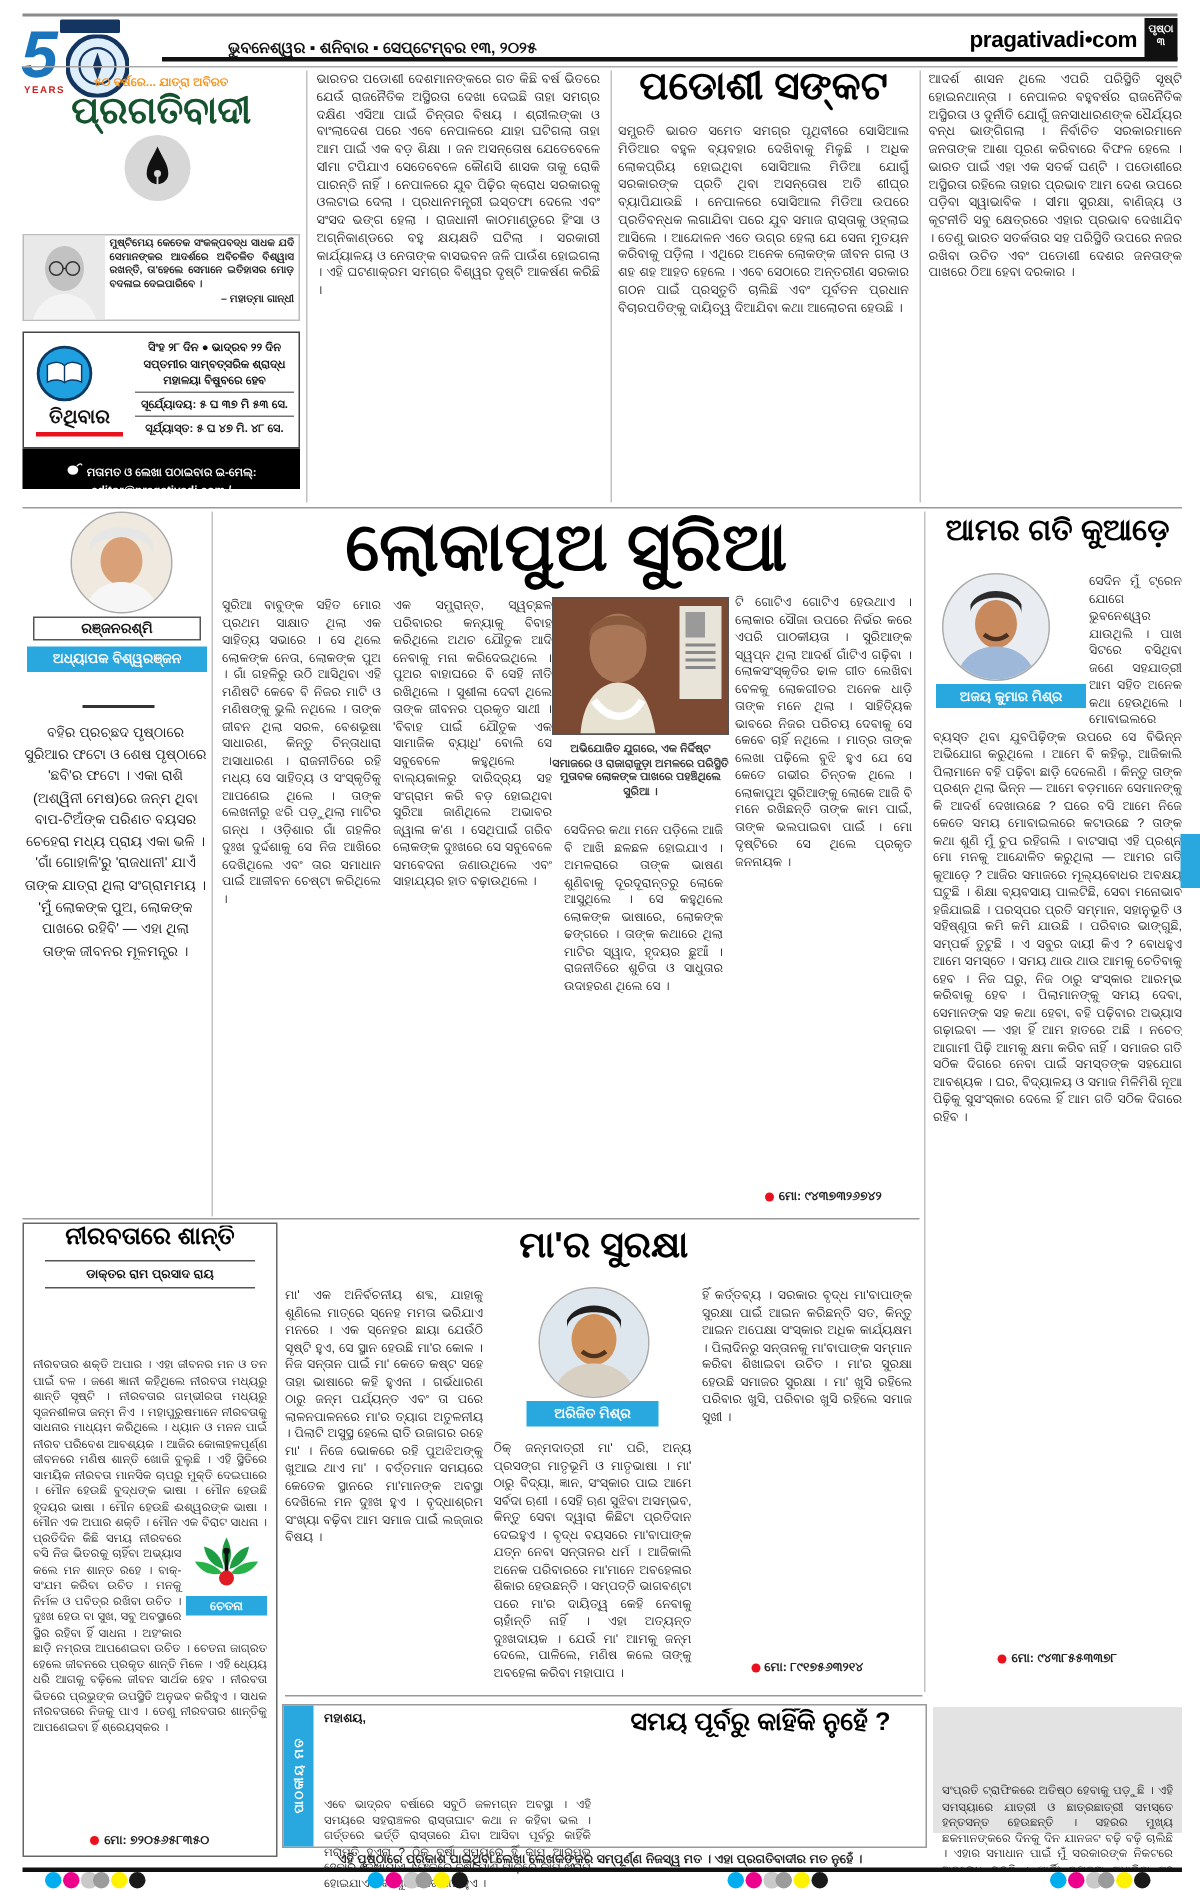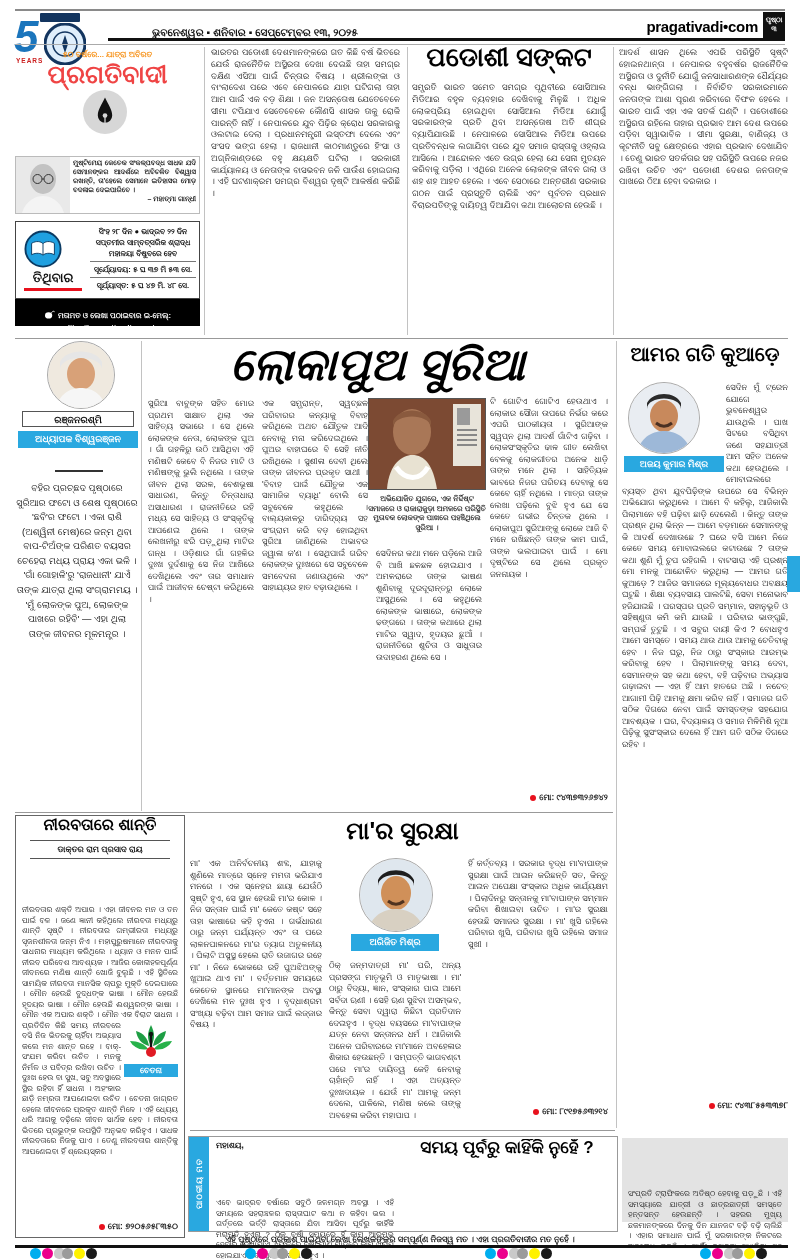--- a/index.html
+++ b/index.html
@@ -8,21 +8,21 @@
   .abs{position:absolute;}
   .b{font-weight:bold;}
   .ctr{text-align:center;}
   .rt{text-align:right;}
   .body-txt{font-size:8.4px;line-height:1.37;text-align:justify;color:#1c1c1c;overflow:hidden;word-break:break-word;}
   .sm-txt{font-size:7.8px;line-height:1.35;text-align:justify;color:#1c1c1c;overflow:hidden;word-break:break-word;margin-top:46px;}
   .rule{background:#999;}
   .vrule{width:1px;background:#c2c2c2;}
   .headline{font-weight:bold;color:#000;text-align:center;line-height:1.05;overflow:hidden;}
   .blueband{background:#29a8e0;color:#fff;font-weight:bold;text-align:center;overflow:hidden;}
-  .phone-line{font-size:8.3px;font-weight:bold;text-align:right;color:#222;overflow:hidden;}
+  .phone-line{font-size:8.3px;font-weight:bold;text-align:center;color:#222;overflow:hidden;}
   .reddot{display:inline-block;width:6px;height:6px;border-radius:50%;background:#e8111d;margin-right:3px;vertical-align:middle;}
   .dotgrp{position:absolute;top:1248px;display:flex;}
   .dot{width:11px;height:11px;border-radius:50%;margin-right:1px;}
   .d-c{background:#00aeef;} .d-m{background:#ec008c;} .d-g1{background:#c9c9c9;margin-right:-3px;border-radius:5px;}
   .d-g2{background:#9b9b9b;} .d-y{background:#fff200;} .d-k{background:#1a1a1a;}
   .vtext{writing-mode:vertical-rl;transform:rotate(180deg);}
   .circphoto{border-radius:50%;overflow:hidden;border:1px solid #aaa;background:#eee;}
 </style>
 </head>
 <body>
@@ -44,21 +44,21 @@
 
   <div class="abs b" style="left:112px;top:26px;width:340px;font-size:10.5px;color:#111;margin-left:40px;">ଭୁବନେଶ୍ୱର ▪ ଶନିବାର ▪ ସେପ୍ଟେମ୍ବର ୧୩, ୨୦୨୫</div>
 
   <div class="abs b rt" style="left:590px;top:18px;width:168px;font-size:15px;letter-spacing:-0.3px;color:#000;">pragativadi•com</div>
   <div class="abs" style="left:763px;top:12px;width:22px;height:28px;background:#111;color:#fff;font-size:7px;font-weight:bold;text-align:center;line-height:1.3;padding-top:3px;box-sizing:border-box;z-index:4;">ପୃଷ୍ଠା ୩</div>
 
   <div class="abs" style="left:108px;top:38px;width:677px;height:3px;background:#111"></div>
   <div class="abs" style="left:15px;top:44px;width:770px;height:1px;background:#aaa"></div>
 
   <div class="abs b ctr" style="left:15px;top:50px;width:185px;font-size:8px;color:#f7941d;">୫୦ ବର୍ଷରେ... ଯାତ୍ରା ଅବିରତ</div>
-  <div class="abs b ctr" style="left:10px;top:60px;width:195px;font-size:25px;color:#ef4444;">ପ୍ରଗତିବାଦୀ</div>
+  <div class="abs b ctr" style="left:10px;top:60px;width:195px;font-size:25px;color:#14532d;">ପ୍ରଗତିବାଦୀ</div>
 
   <div class="abs" style="left:83px;top:90px;width:44px;height:44px;border-radius:50%;background:#d7d7d7;display:flex;align-items:center;justify-content:center;">
     <svg width="18" height="30" viewBox="0 0 20 32">
       <path d="M10 0 C14 9 18 13 18 20 A8 8 0 1 1 2 20 C2 13 6 9 10 0 Z" fill="#111"></path>
       <circle cx="10" cy="20" r="2.6" fill="#d7d7d7"></circle>
       <rect x="9.3" y="22" width="1.4" height="9" fill="#d7d7d7"></rect>
     </svg>
   </div>
 
 
@@ -110,21 +110,21 @@
   <div class="abs vrule" style="left:407px;top:47px;height:288px;"></div>
   <div class="abs vrule" style="left:613px;top:47px;height:288px;"></div>
 
   <div class="abs body-txt" style="left:211px;top:47px;width:189px;height:288px;font-size:8.6px;">ଭାରତର ପଡୋଶୀ ଦେଶମାନଙ୍କରେ ଗତ କିଛି ବର୍ଷ ଭିତରେ ଯେଉଁ ରାଜନୈତିକ ଅସ୍ଥିରତା ଦେଖା ଦେଇଛି ତାହା ସମଗ୍ର ଦକ୍ଷିଣ ଏସିଆ ପାଇଁ ଚିନ୍ତାର ବିଷୟ । ଶ୍ରୀଲଙ୍କା ଓ ବାଂଲାଦେଶ ପରେ ଏବେ ନେପାଳରେ ଯାହା ଘଟିଗଲା ତାହା ଆମ ପାଇଁ ଏକ ବଡ଼ ଶିକ୍ଷା । ଜନ ଅସନ୍ତୋଷ ଯେତେବେଳେ ସୀମା ଟପିଯାଏ ସେତେବେଳେ କୌଣସି ଶାସକ ତାକୁ ରୋକି ପାରନ୍ତି ନାହିଁ । ନେପାଳରେ ଯୁବ ପିଢ଼ିର କ୍ରୋଧ ସରକାରକୁ ଓଲଟାଇ ଦେଲା । ପ୍ରଧାନମନ୍ତ୍ରୀ ଇସ୍ତଫା ଦେଲେ ଏବଂ ସଂସଦ ଭଙ୍ଗ ହେଲା । ରାଜଧାନୀ କାଠମାଣ୍ଡୁରେ ହିଂସା ଓ ଅଗ୍ନିକାଣ୍ଡରେ ବହୁ କ୍ଷୟକ୍ଷତି ଘଟିଲା । ସରକାରୀ କାର୍ଯ୍ୟାଳୟ ଓ ନେତାଙ୍କ ବାସଭବନ ଜଳି ପାଉଁଶ ହୋଇଗଲା । ଏହି ଘଟଣାକ୍ରମ ସମଗ୍ର ବିଶ୍ୱର ଦୃଷ୍ଟି ଆକର୍ଷଣ କରିଛି ।</div>
   <div class="abs headline" style="left:412px;top:44px;width:194px;height:32px;font-size:26px;">ପଡୋଶୀ ସଙ୍କଟ</div>
   <div class="abs body-txt" style="left:412px;top:82px;width:194px;height:253px;font-size:8.6px;">ସମ୍ପ୍ରତି ଭାରତ ସମେତ ସମଗ୍ର ପୃଥିବୀରେ ସୋସିଆଲ ମିଡିଆର ବହୁଳ ବ୍ୟବହାର ଦେଖିବାକୁ ମିଳୁଛି । ଅଧିକ ଲୋକପ୍ରିୟ ହୋଇଥିବା ସୋସିଆଲ ମିଡିଆ ଯୋଗୁଁ ସରକାରଙ୍କ ପ୍ରତି ଥିବା ଅସନ୍ତୋଷ ଅତି ଶୀଘ୍ର ବ୍ୟାପିଯାଉଛି । ନେପାଳରେ ସୋସିଆଲ ମିଡିଆ ଉପରେ ପ୍ରତିବନ୍ଧକ ଲଗାଯିବା ପରେ ଯୁବ ସମାଜ ରାସ୍ତାକୁ ଓହ୍ଲାଇ ଆସିଲେ । ଆନ୍ଦୋଳନ ଏତେ ଉଗ୍ର ହେଲା ଯେ ସେନା ମୁତୟନ କରିବାକୁ ପଡ଼ିଲା । ଏଥିରେ ଅନେକ ଲୋକଙ୍କ ଜୀବନ ଗଲା ଓ ଶହ ଶହ ଆହତ ହେଲେ । ଏବେ ସେଠାରେ ଅନ୍ତରୀଣ ସରକାର ଗଠନ ପାଇଁ ପ୍ରସ୍ତୁତି ଚାଲିଛି ଏବଂ ପୂର୍ବତନ ପ୍ରଧାନ ବିଚାରପତିଙ୍କୁ ଦାୟିତ୍ୱ ଦିଆଯିବା କଥା ଆଲୋଚନା ହେଉଛି ।</div>
   <div class="abs body-txt" style="left:619px;top:47px;width:169px;height:288px;font-size:8.6px;">ଆଦର୍ଶ ଶାସନ ଥିଲେ ଏପରି ପରିସ୍ଥିତି ସୃଷ୍ଟି ହୋଇନଥାନ୍ତା । ନେପାଳର ବହୁବର୍ଷର ରାଜନୈତିକ ଅସ୍ଥିରତା ଓ ଦୁର୍ନୀତି ଯୋଗୁଁ ଜନସାଧାରଣଙ୍କ ଧୈର୍ଯ୍ୟର ବନ୍ଧ ଭାଙ୍ଗିଗଲା । ନିର୍ବାଚିତ ସରକାରମାନେ ଜନତାଙ୍କ ଆଶା ପୂରଣ କରିବାରେ ବିଫଳ ହେଲେ । ଭାରତ ପାଇଁ ଏହା ଏକ ସତର୍କ ଘଣ୍ଟି । ପଡୋଶୀରେ ଅସ୍ଥିରତା ରହିଲେ ତାହାର ପ୍ରଭାବ ଆମ ଦେଶ ଉପରେ ପଡ଼ିବା ସ୍ୱାଭାବିକ । ସୀମା ସୁରକ୍ଷା, ବାଣିଜ୍ୟ ଓ କୂଟନୀତି ସବୁ କ୍ଷେତ୍ରରେ ଏହାର ପ୍ରଭାବ ଦେଖାଯିବ । ତେଣୁ ଭାରତ ସତର୍କତାର ସହ ପରିସ୍ଥିତି ଉପରେ ନଜର ରଖିବା ଉଚିତ ଏବଂ ପଡୋଶୀ ଦେଶର ଜନତାଙ୍କ ପାଖରେ ଠିଆ ହେବା ଦରକାର ।</div>
 
   <div class="abs rule" style="left:15px;top:338px;width:773px;height:1px;"></div>
 
-  <div class="abs headline" style="left:145px;top:341px;width:465px;height:54px;font-size:45px;font-style:italic;">ଲୋକାପୁଅ ସୁରିଆ</div>
+  <div class="abs headline" style="left:145px;top:341px;width:465px;height:54px;font-size:45px;">ଲୋକାପୁଅ ସୁରିଆ</div>
 
   <div class="abs circphoto" style="left:47px;top:341px;width:66px;height:66px;">
     <svg width="66" height="66" viewBox="0 0 66 66">
       <circle cx="33" cy="33" r="33" fill="#efe9df"></circle>
       <path d="M12 27 C14 12 52 12 54 27 L54 20 C48 6 18 6 12 20 Z" fill="#e6e6e6"></path>
       <ellipse cx="33" cy="32" rx="14" ry="16" fill="#d8a178"></ellipse>
       <path d="M8 66 C12 50 24 46 33 46 C42 46 54 50 58 66 Z" fill="#f6f6f6"></path>
     </svg>
   </div>
   <div class="abs b ctr" style="left:22px;top:411px;width:112px;height:16px;border:1px solid #555;font-size:9.5px;line-height:16px;box-sizing:border-box;">ରଞ୍ଜନରଶ୍ମି</div>

